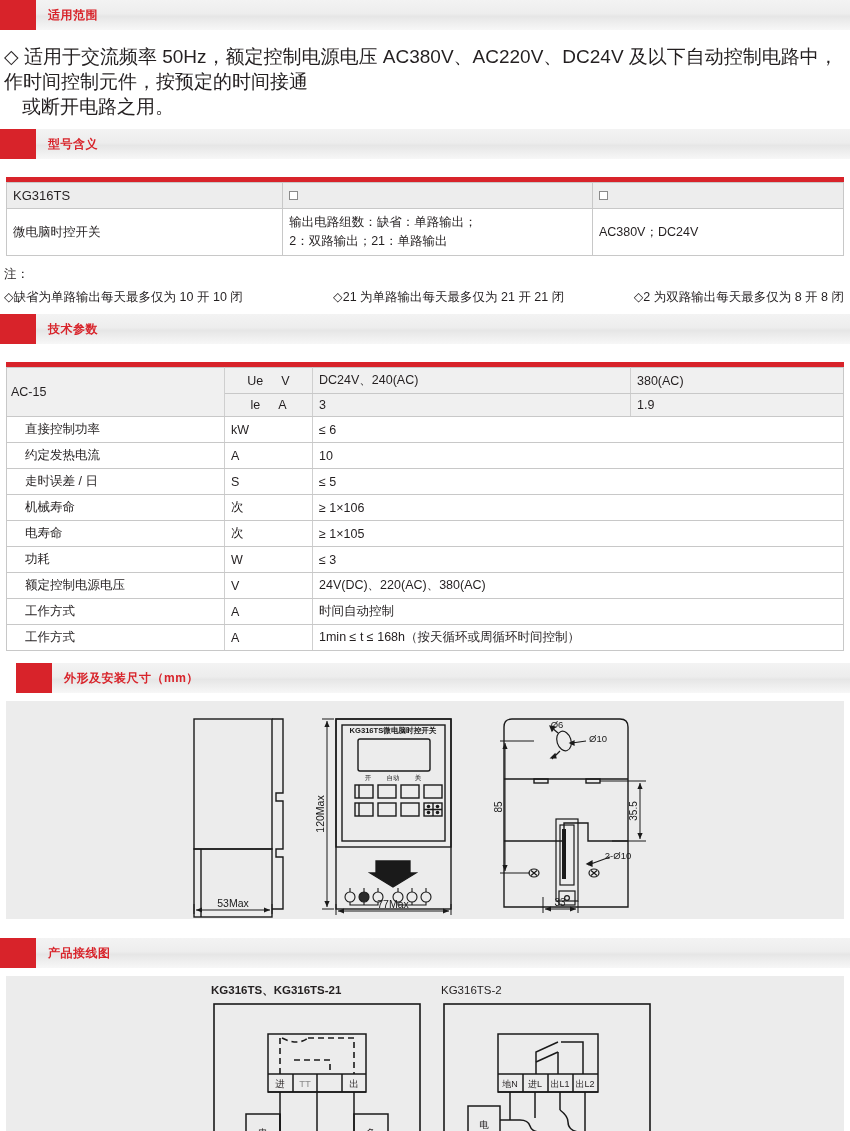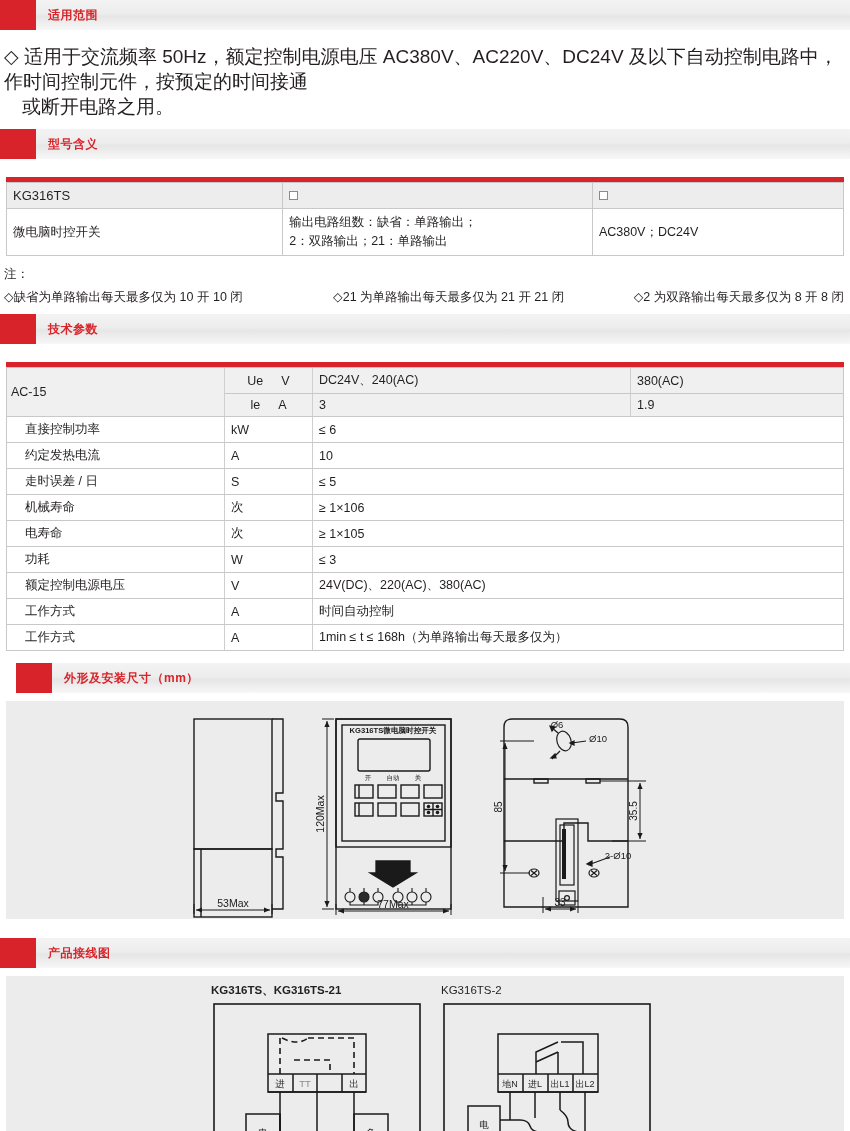--- a/index.html
+++ b/index.html
@@ -251,21 +251,21 @@
           <td colspan="2">24V(DC)、220(AC)、380(AC)</td>
         </tr>
     <tr>
           <td class="lbl">工作方式</td>
           <td class="unit">A</td>
           <td colspan="2">时间自动控制</td>
         </tr>
     <tr>
           <td class="lbl">工作方式</td>
           <td class="unit">A</td>
-          <td colspan="2">1min ≤ t ≤ 168h（为单路输出每天最多仅为）</td>
+          <td colspan="2">1min ≤ t ≤ 168h（按天循环或周循环时间控制）</td>
         </tr>
   </tbody>
     </table>
 </div>
 
 <div class="sec-head" style="margin-top:12px;margin-left:16px;">
   <div class="redbox"></div>
   <div class="sec-title">外形及安装尺寸（mm）</div>
 </div>
 

